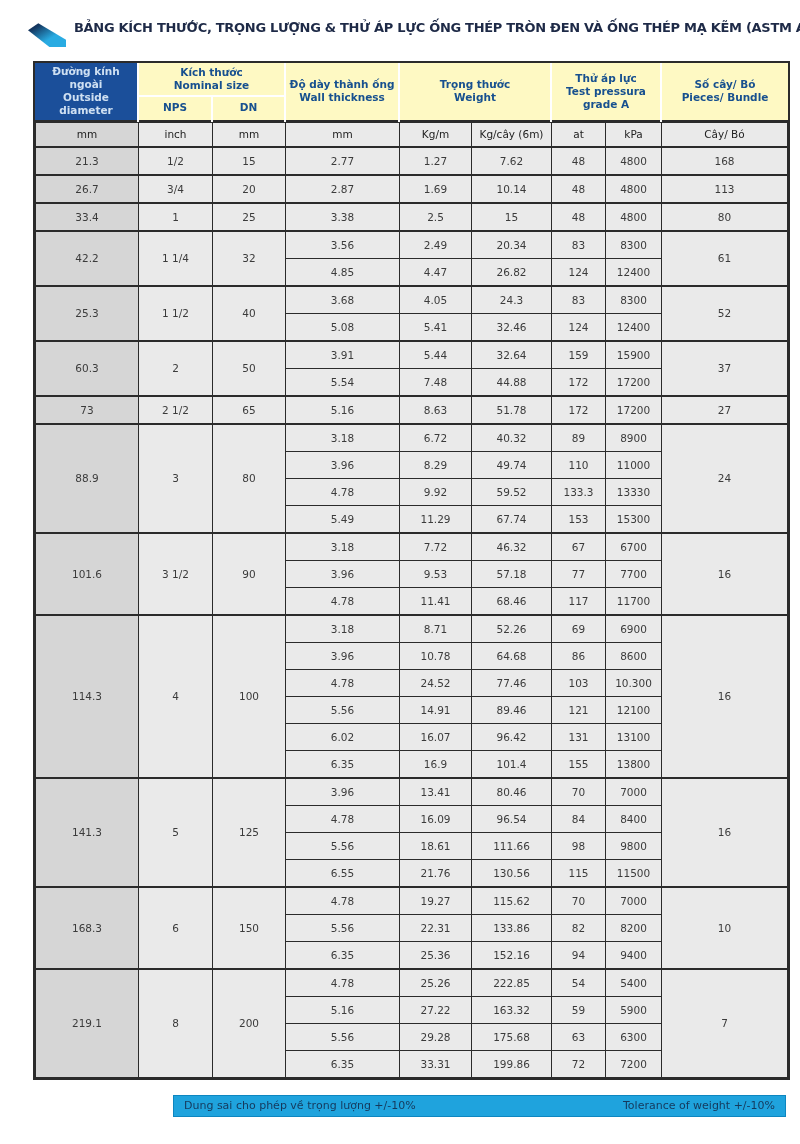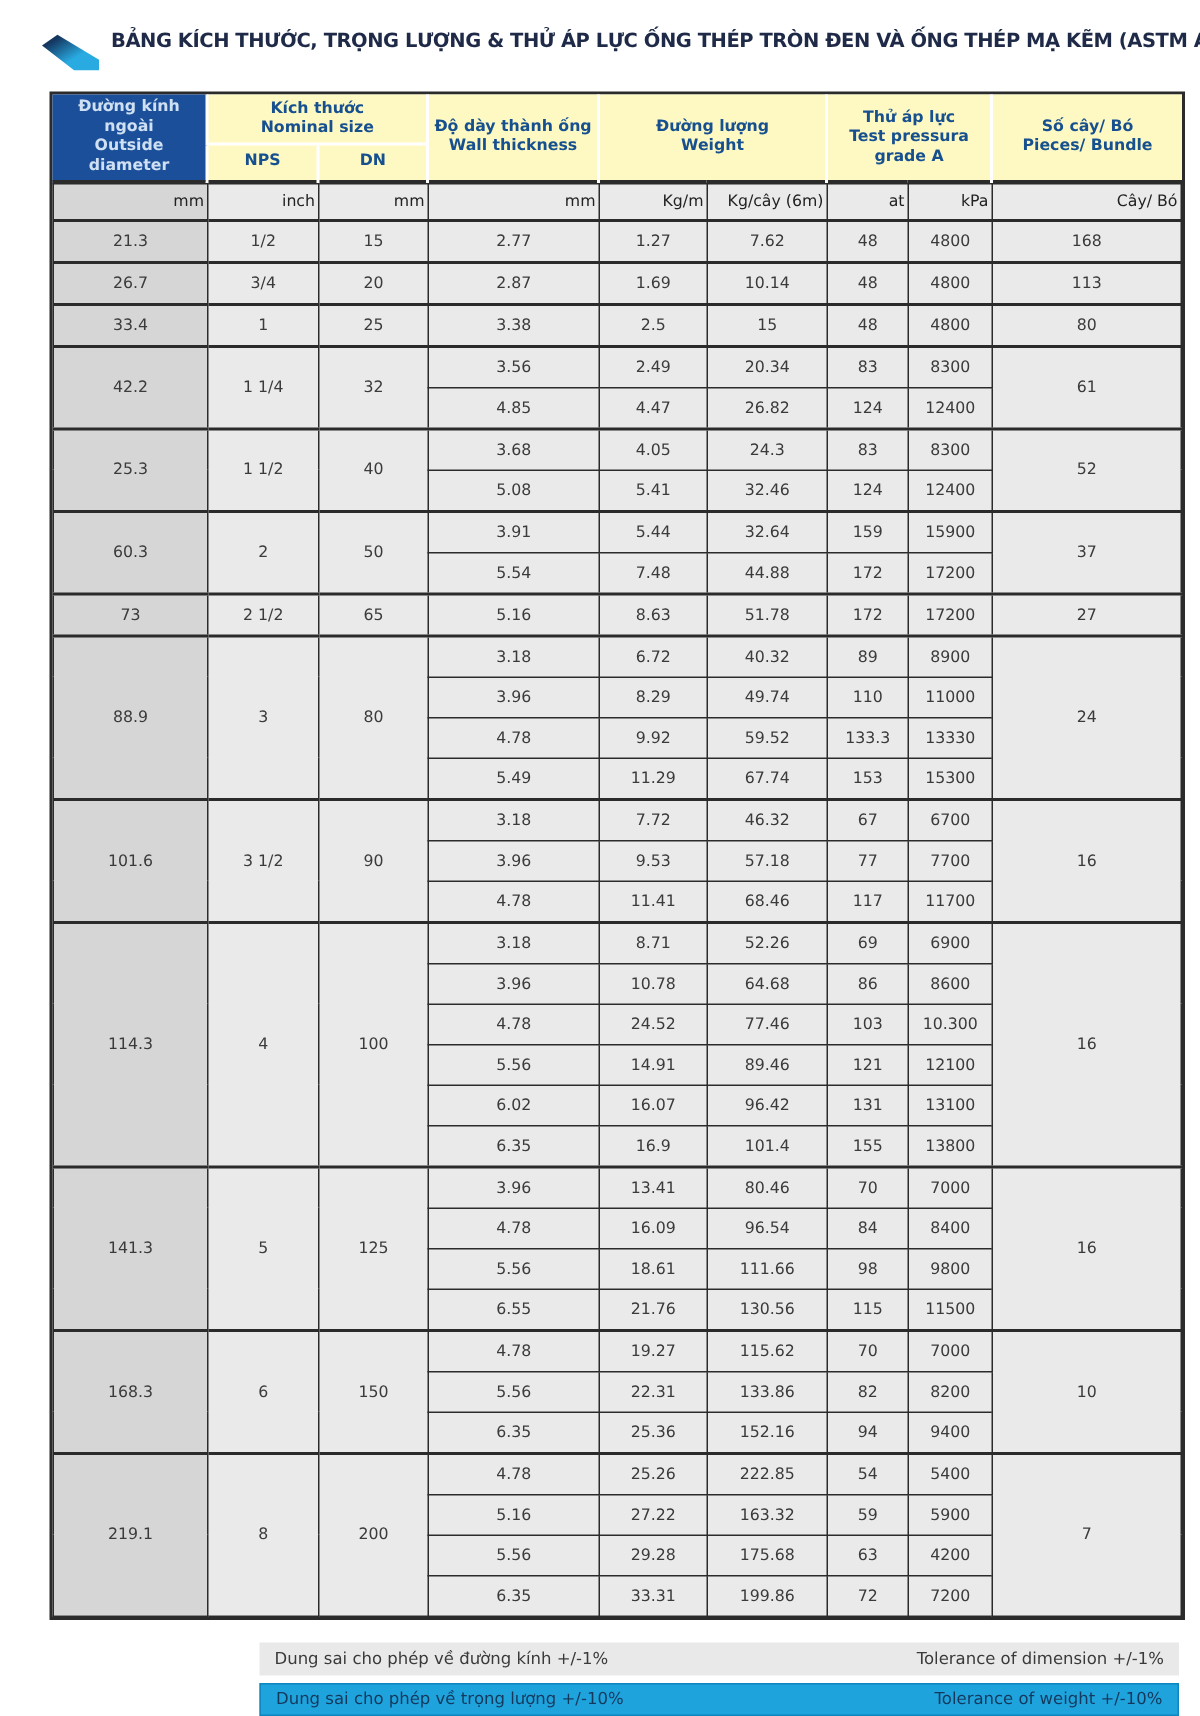--- a/index.html
+++ b/index.html
@@ -38,21 +38,21 @@
   #htable th.od-head { background:#1b4f9a; color:#cfe0f2; }
   #htable .h1 { height:26px;margin-left:30px; }
   #htable .h2 { height:24px; }
   .hdr-line { display:block; }
 
   
   #btable td {
     border:1px solid #2b2b2b; text-align:center; vertical-align:middle;
     font-size:10.5px; color:#3b3b3b; background:#eaeaea; padding:0 2px;
   }
-  #btable .unit-row td { height:23px; color:#222;text-align:right; }
+  #btable .unit-row td { height:23px; color:#222; }
   #btable td.od, #btable .unit-row td:first-child { background:#d6d6d6; }
   #btable tbody td { height:26px; }
   #btable tr.group-start td { border-top:2px solid #2b2b2b; }
 
   
   .notes { width:753px; margin:15px 0 0 33px; }
   .note-bar {
     margin-left:140px; height:22px; box-sizing:border-box;
     display:flex; justify-content:space-between; align-items:center;
     padding:0 10px; font-size:11px;
@@ -100,21 +100,21 @@
       </th>
       <th colspan="2">
         <span class="hdr-line">Kích thước</span>
         <span class="hdr-line">Nominal size</span>
       </th>
       <th rowspan="2">
         <span class="hdr-line">Độ dày thành ống</span>
         <span class="hdr-line">Wall thickness</span>
       </th>
       <th rowspan="2" colspan="2">
-        <span class="hdr-line">Đường lượng</span>
+        <span class="hdr-line">Trọng thước</span>
         <span class="hdr-line">Weight</span>
       </th>
       <th rowspan="2" colspan="2">
         <span class="hdr-line">Thử áp lực</span>
         <span class="hdr-line">Test pressura</span>
         <span class="hdr-line">grade A</span>
       </th>
       <th rowspan="2">
         <span class="hdr-line">Số cây/ Bó</span>
         <span class="hdr-line">Pieces/ Bundle</span>
@@ -427,35 +427,31 @@
           <td class="kgm" rowspan="1">27.22</td>
           <td class="kgcay" rowspan="1">163.32</td>
           <td class="at" rowspan="1">59</td>
           <td class="kpa" rowspan="1">5900</td>
         </tr>
         <tr>
           <td class="wall" rowspan="1">5.56</td>
           <td class="kgm" rowspan="1">29.28</td>
           <td class="kgcay" rowspan="1">175.68</td>
           <td class="at" rowspan="1">63</td>
-          <td class="kpa" rowspan="1">4200</td>
+          <td class="kpa" rowspan="1">6300</td>
         </tr>
         <tr>
           <td class="wall" rowspan="1">6.35</td>
           <td class="kgm" rowspan="1">33.31</td>
           <td class="kgcay" rowspan="1">199.86</td>
           <td class="at" rowspan="1">72</td>
           <td class="kpa" rowspan="1">7200</td>
         </tr>
       </tbody>
   </table>
 </div>
 
 <div class="notes">
-  <div class="note-bar note-gray">
-    <span>Dung sai cho phép về đường kính +/-1%</span>
-    <span>Tolerance of dimension +/-1%</span>
-  </div>
   <div class="note-bar note-blue">
     <span>Dung sai cho phép về trọng lượng +/-10%</span>
     <span>Tolerance of weight +/-10%</span>
   </div>
 </div>
 
 </body></html>

